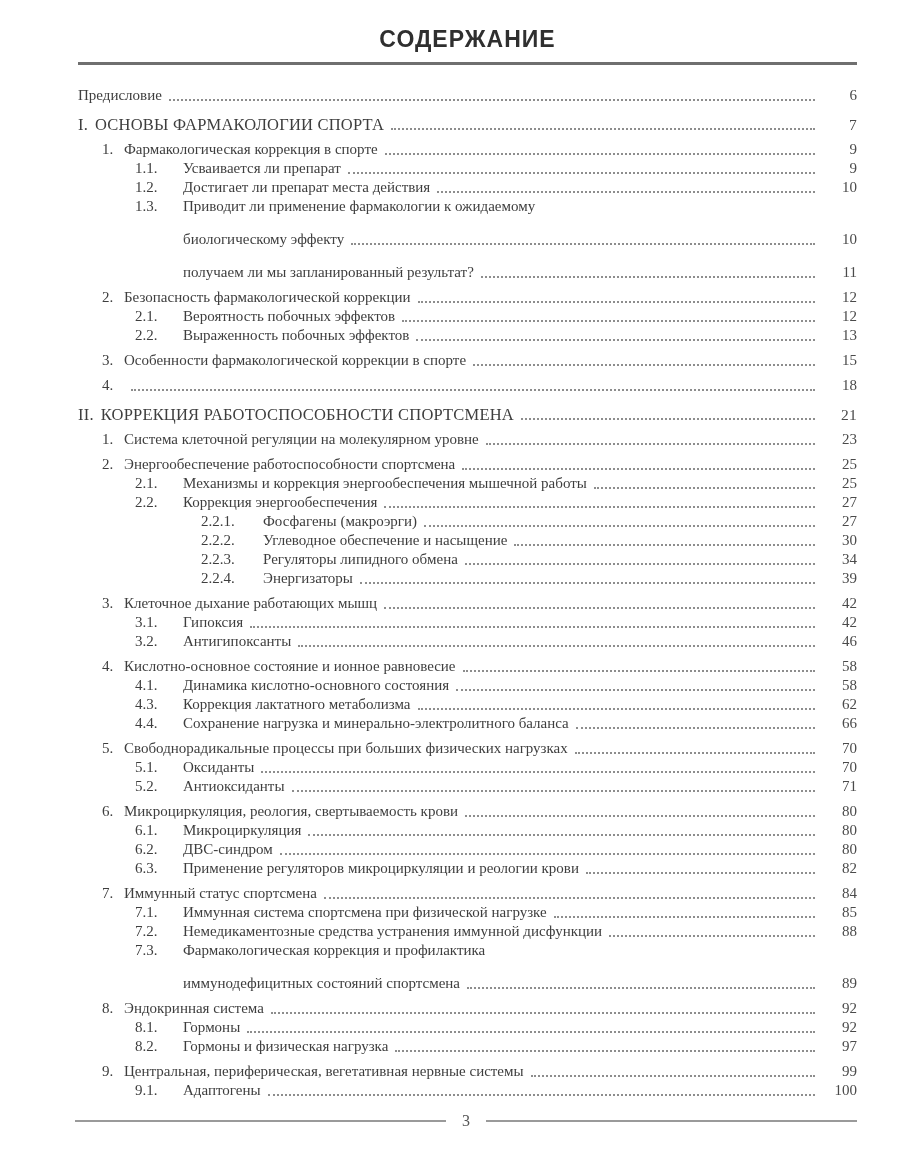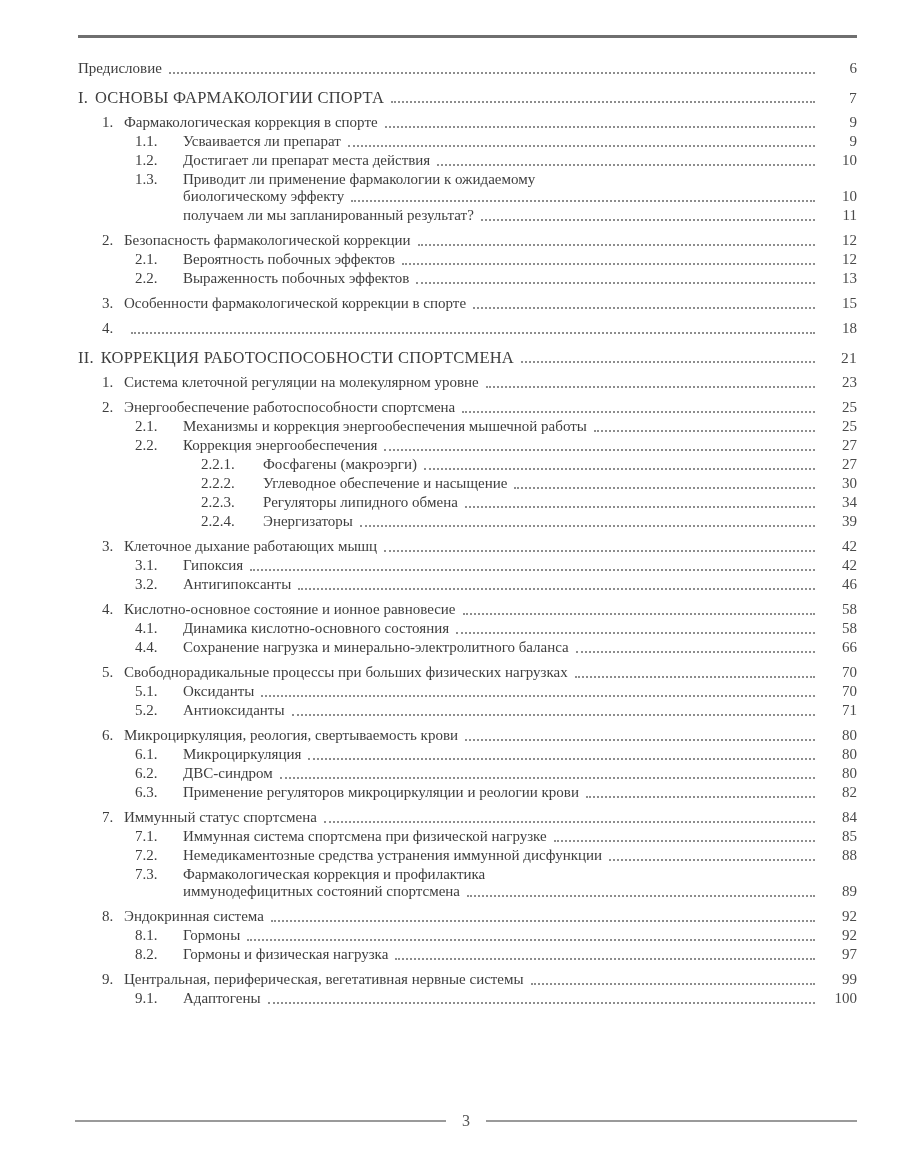--- a/index.html
+++ b/index.html
@@ -33,21 +33,21 @@
   .row.lvl3 { padding-left: 107px; }
 
   .line { display: flex; align-items: baseline; }
   .num { flex: 0 0 auto; display: inline-block; }
   .part .num { margin-right: 7px; }
   .lvl1 .num { width: 22px; }
   .lvl2 .num { width: 48px; }
   .lvl3 .num { width: 62px; margin-left: 16px; }
   .txt { flex: 0 1 auto; white-space: nowrap; }
 
-  .lvl2 .line.cont { padding-left: 48px; }
+  .lvl2 .line.cont { padding-left: 48px; margin-top: 16px; }
 
   .leader {
     flex: 1 1 auto;
     min-width: 18px;
     border-bottom: 2px dotted #8d8d8d;
     align-self: flex-end;
     margin: 0 8px 3px 7px;
     height: 1px;
   }
   .pageno {
@@ -68,20 +68,21 @@
     gap: 16px;
     font-size: 16px;
     color: #555555;
   }
   .frule { flex: 1 1 auto; border-top: 2px solid #9a9a9a; height: 0; }
 </style>
 </head>
 <body>
 
 <div class="sheet">
+  <div class="doc-title">СОДЕРЖАНИЕ</div>
   <div class="title-rule"></div>
 
   <div class="toc">
       <div class="row plain">
         <div class="line">
           <span class="txt">Предисловие</span>
           <span class="leader"></span>
           <span class="pageno">6</span>
         </div>
       </div>
@@ -277,20 +278,28 @@
           <span class="leader"></span>
           <span class="pageno">58</span>
         </div>
       </div>
       <div class="row lvl2">
         <div class="line">
           <span class="num">4.1.</span>
           <span class="txt">Динамика кислотно-основного состояния</span>
           <span class="leader"></span>
           <span class="pageno">58</span>
+        </div>
+      </div>
+      <div class="row lvl2">
+        <div class="line">
+          <span class="num">4.3.</span>
+          <span class="txt">Коррекция лактатного метаболизма</span>
+          <span class="leader"></span>
+          <span class="pageno">62</span>
         </div>
       </div>
       <div class="row lvl2">
         <div class="line">
           <span class="num">4.4.</span>
           <span class="txt">Сохранение нагрузка и минерально-электролитного баланса</span>
           <span class="leader"></span>
           <span class="pageno">66</span>
         </div>
       </div>

